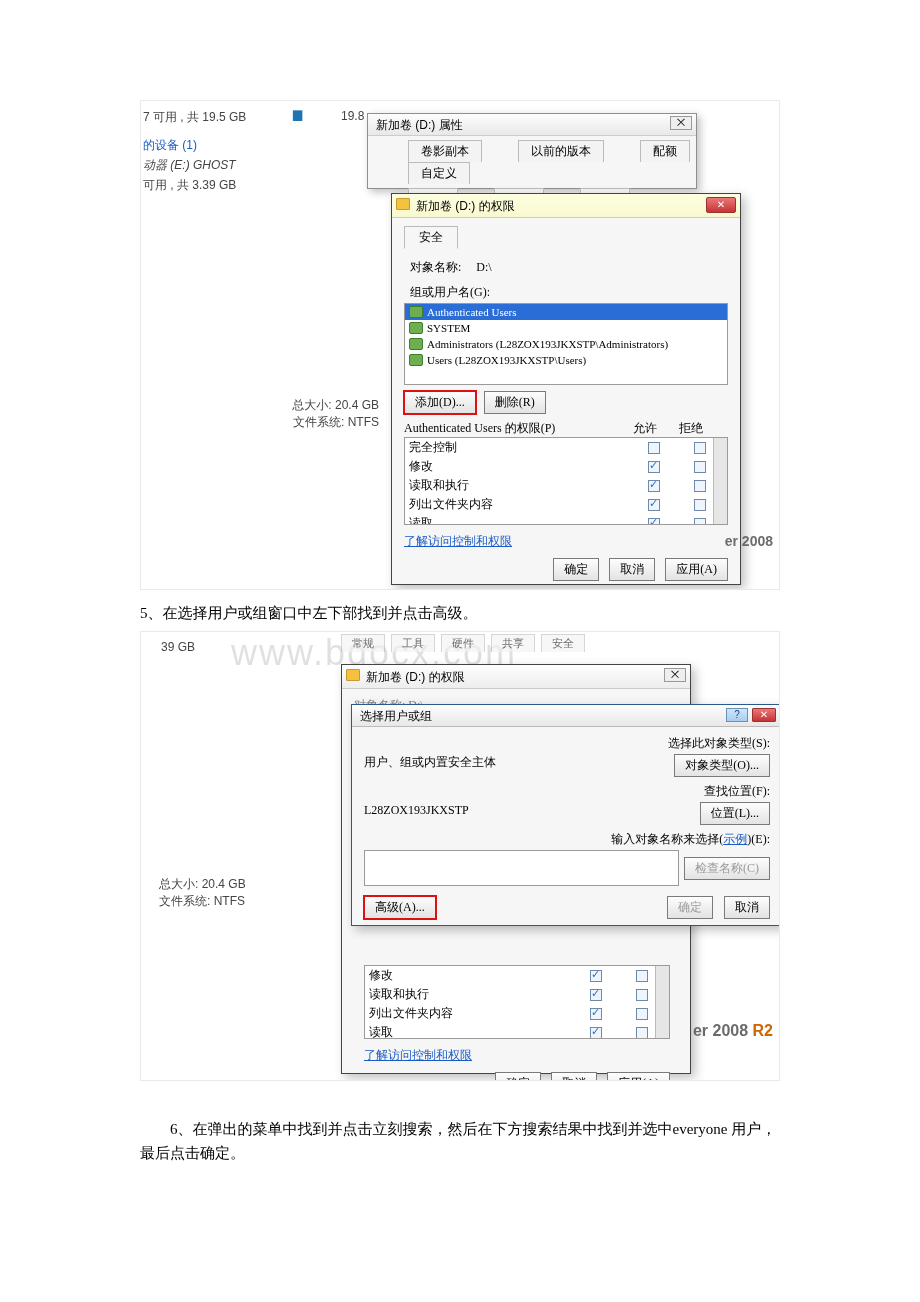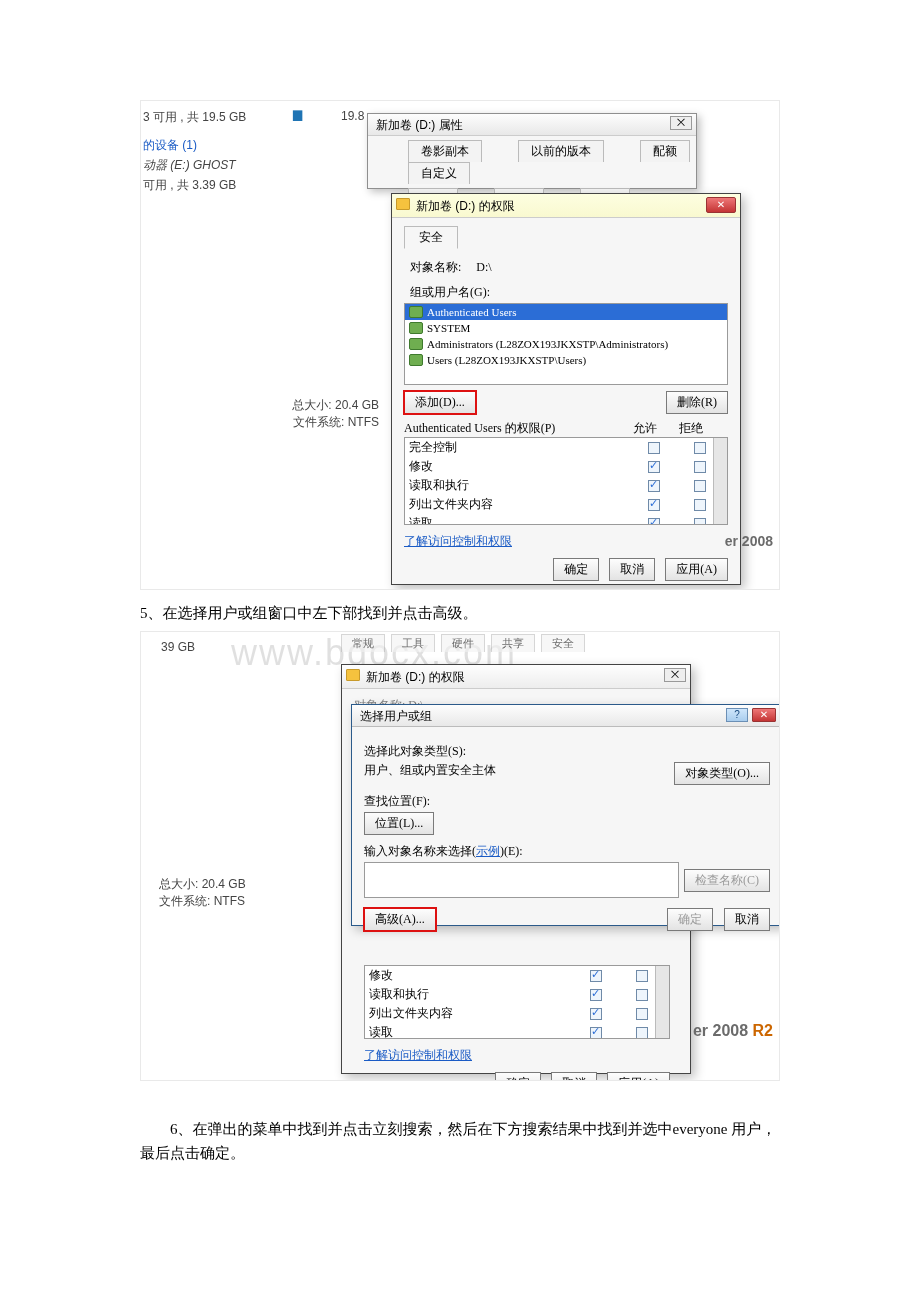--- a/index.html
+++ b/index.html
@@ -28,21 +28,21 @@
   .perm-folder { position: absolute; left: 4px; top: 4px; width: 14px; height: 12px; background: #f5c23e; border: 1px solid #c89a2a; border-radius: 1px; }
   .perm-close { position: absolute; right: 4px; top: 3px; width: 30px; height: 16px; background: linear-gradient(#e77,#c43434); border: 1px solid #933; color: #fff; text-align: center; font-size: 10px; line-height: 14px; border-radius: 2px; }
   .perm-body { padding: 8px 12px; }
   .sec-tab { display: inline-block; border: 1px solid #bbb; border-bottom: 1px solid #f6f6f6; padding: 2px 14px; background: #f6f6f6; }
   .obj-row { margin: 10px 0 8px 6px; font-family: "SimSun"; }
   .grp-label { margin: 0 0 2px 6px; font-family: "SimSun"; }
   .group-list { border: 1px solid #9a9a9a; background: #fff; font-family: "SimSun"; height: 82px; overflow: hidden; }
   .group-list .row { padding: 2px 4px; display: flex; align-items: center; gap: 4px; font-size: 11px; }
   .group-list .row.sel { background: #2b6dd6; color: #fff; }
   .grp-icon { width: 14px; height: 12px; background: #6fae50; border: 1px solid #3f7a2e; border-radius: 2px; flex: 0 0 14px; }
-  .add-row { margin: 6px 0 2px; display: flex; justify-content: space-between; gap: 14px; }
+  .add-row { margin: 6px 0 2px; display: flex; justify-content: flex-start; gap: 8px; }
   .btn { border: 1px solid #7a7a7a; background: linear-gradient(#fdfdfd,#e3e3e3); padding: 2px 10px; font-size: 12px; font-family: "SimSun"; }
   .btn.hl { outline: 2px solid #d11; outline-offset: -1px; }
   .perm-hdr { display: flex; margin-top: 6px; font-family: "SimSun"; }
   .perm-hdr .c1 { flex: 1; }
   .perm-hdr .c2, .perm-hdr .c3 { width: 46px; text-align: center; }
   .perm-hdr .c4 { width: 14px; }
   .perm-table { border: 1px solid #9a9a9a; background: #fff; height: 88px; overflow: hidden; position: relative; }
   .perm-table .prow { display: flex; padding: 1px 4px; font-family: "SimSun"; font-size: 12px; align-items: center; }
   .perm-table .c1 { flex: 1; }
   .perm-table .c2, .perm-table .c3 { width: 46px; text-align: center; }
@@ -65,21 +65,21 @@
   .perm-dialog2 { position: absolute; top: 32px; left: 200px; width: 350px; height: 410px; border: 1px solid #444; background: #f6f6f6; box-shadow: 4px 4px 10px rgba(0,0,0,.25); }
   .perm-dialog2 .perm-body { padding-bottom: 0; }
   .perm-titlebar2 { height: 24px; line-height: 24px; padding-left: 24px; background: linear-gradient(#fefefe,#ededed); border-bottom: 1px solid #ccc; position: relative; }
   .perm-close2 { position: absolute; right: 4px; top: 3px; width: 22px; height: 14px; border: 1px solid #999; background: #eee; text-align: center; font-size: 10px; line-height: 12px; }
 
   .select-dialog { position: absolute; top: 72px; left: 210px; width: 432px; height: 222px; border: 1px solid #2b5a8a; background: #f6f6f6; box-shadow: 4px 4px 10px rgba(0,0,0,.25); z-index: 5; }
   .sel-title { height: 22px; line-height: 22px; padding-left: 8px; background: linear-gradient(#fdfdfd,#e8e8e8); border-bottom: 1px solid #bbb; position: relative; }
   .sel-help { position: absolute; right: 34px; top: 3px; width: 22px; height: 14px; border: 1px solid #6b8fb5; background: linear-gradient(#cfe6fb,#a9cdee); color: #1a4b80; text-align: center; font-size: 10px; line-height: 12px; }
   .sel-close { position: absolute; right: 6px; top: 3px; width: 24px; height: 14px; background: linear-gradient(#e77,#c43434); border: 1px solid #933; color: #fff; text-align: center; font-size: 10px; line-height: 12px; border-radius: 1px; }
   .sel-body { padding: 8px 12px; font-family: "SimSun"; font-size: 12px; }
-  .sel-body .label { margin: 8px 0 2px; }
+  .sel-body .label { margin: 0 0 2px; text-align: right; }
   .sel-body .value { margin-bottom: 6px; }
   .sel-row { display: flex; gap: 5px; align-items: center; margin-bottom: 6px; }
   .sel-row .fill { flex: 1; }
   .input-line { border: 1px solid #9a9a9a; background: #fff; height: 36px; flex: 1; }
   .sel-bottom { display: flex; justify-content: space-between; align-items: center; margin-top: 10px; }
   .link-blue { color: #1a5bc5; text-decoration: underline; }
   .btn.disabled { color: #9a9a9a; }
 
   .watermark-right2 { position: absolute; right: 6px; bottom: 40px; font-size: 16px; font-weight: bold; }
   .watermark-right2 .er { color: #6b6b6b; }
@@ -98,21 +98,21 @@
   
   .para { margin: 36px 0 0 0; font-size: 15px; line-height: 1.6; font-family: "SimSun", serif; }
   .para .indent { text-indent: 2em; display: block; }
 </style>
 </head>
 <body>
 
 <div class="page">
 
   <div class="shot1">
-    <div class="bg-line1">3 可用 , 共 19.5 GB</div>
+    <div class="bg-line1">7 可用 , 共 19.5 GB</div>
     <div class="bg-icon">▆</div>
     <div class="bg-ext">19.8</div>
     <div class="bg-line2">的设备 (1)</div>
     <div class="bg-line3">动器 (E:) GHOST</div>
     <div class="bg-line4">可用 , 共 3.39 GB</div>
     <div class="drive-summary">
       <div>总大小: 20.4 GB</div>
       <div>文件系统: NTFS</div>
     </div>
 
@@ -283,20 +283,21 @@
       <div class="sel-help">?</div>
       <div class="sel-close">✕</div>
       <div class="sel-body">
         <div class="label">选择此对象类型(S):</div>
         <div class="sel-row">
           <div class="fill value">用户、组或内置安全主体</div>
           <button class="btn">对象类型(O)...</button>
         </div>
         <div class="label">查找位置(F):</div>
         <div class="sel-row">
+          <div class="fill value">L28ZOX193JKXSTP</div>
           <button class="btn">位置(L)...</button>
         </div>
         <div class="label">
           <span>输入对象名称来选择(</span><a href="#" class="link-blue">示例</a><span>)(E):</span>
         </div>
         <div class="sel-row">
           <div class="input-line"></div>
           <button class="btn disabled">检查名称(C)</button>
         </div>
         <div class="sel-bottom">

